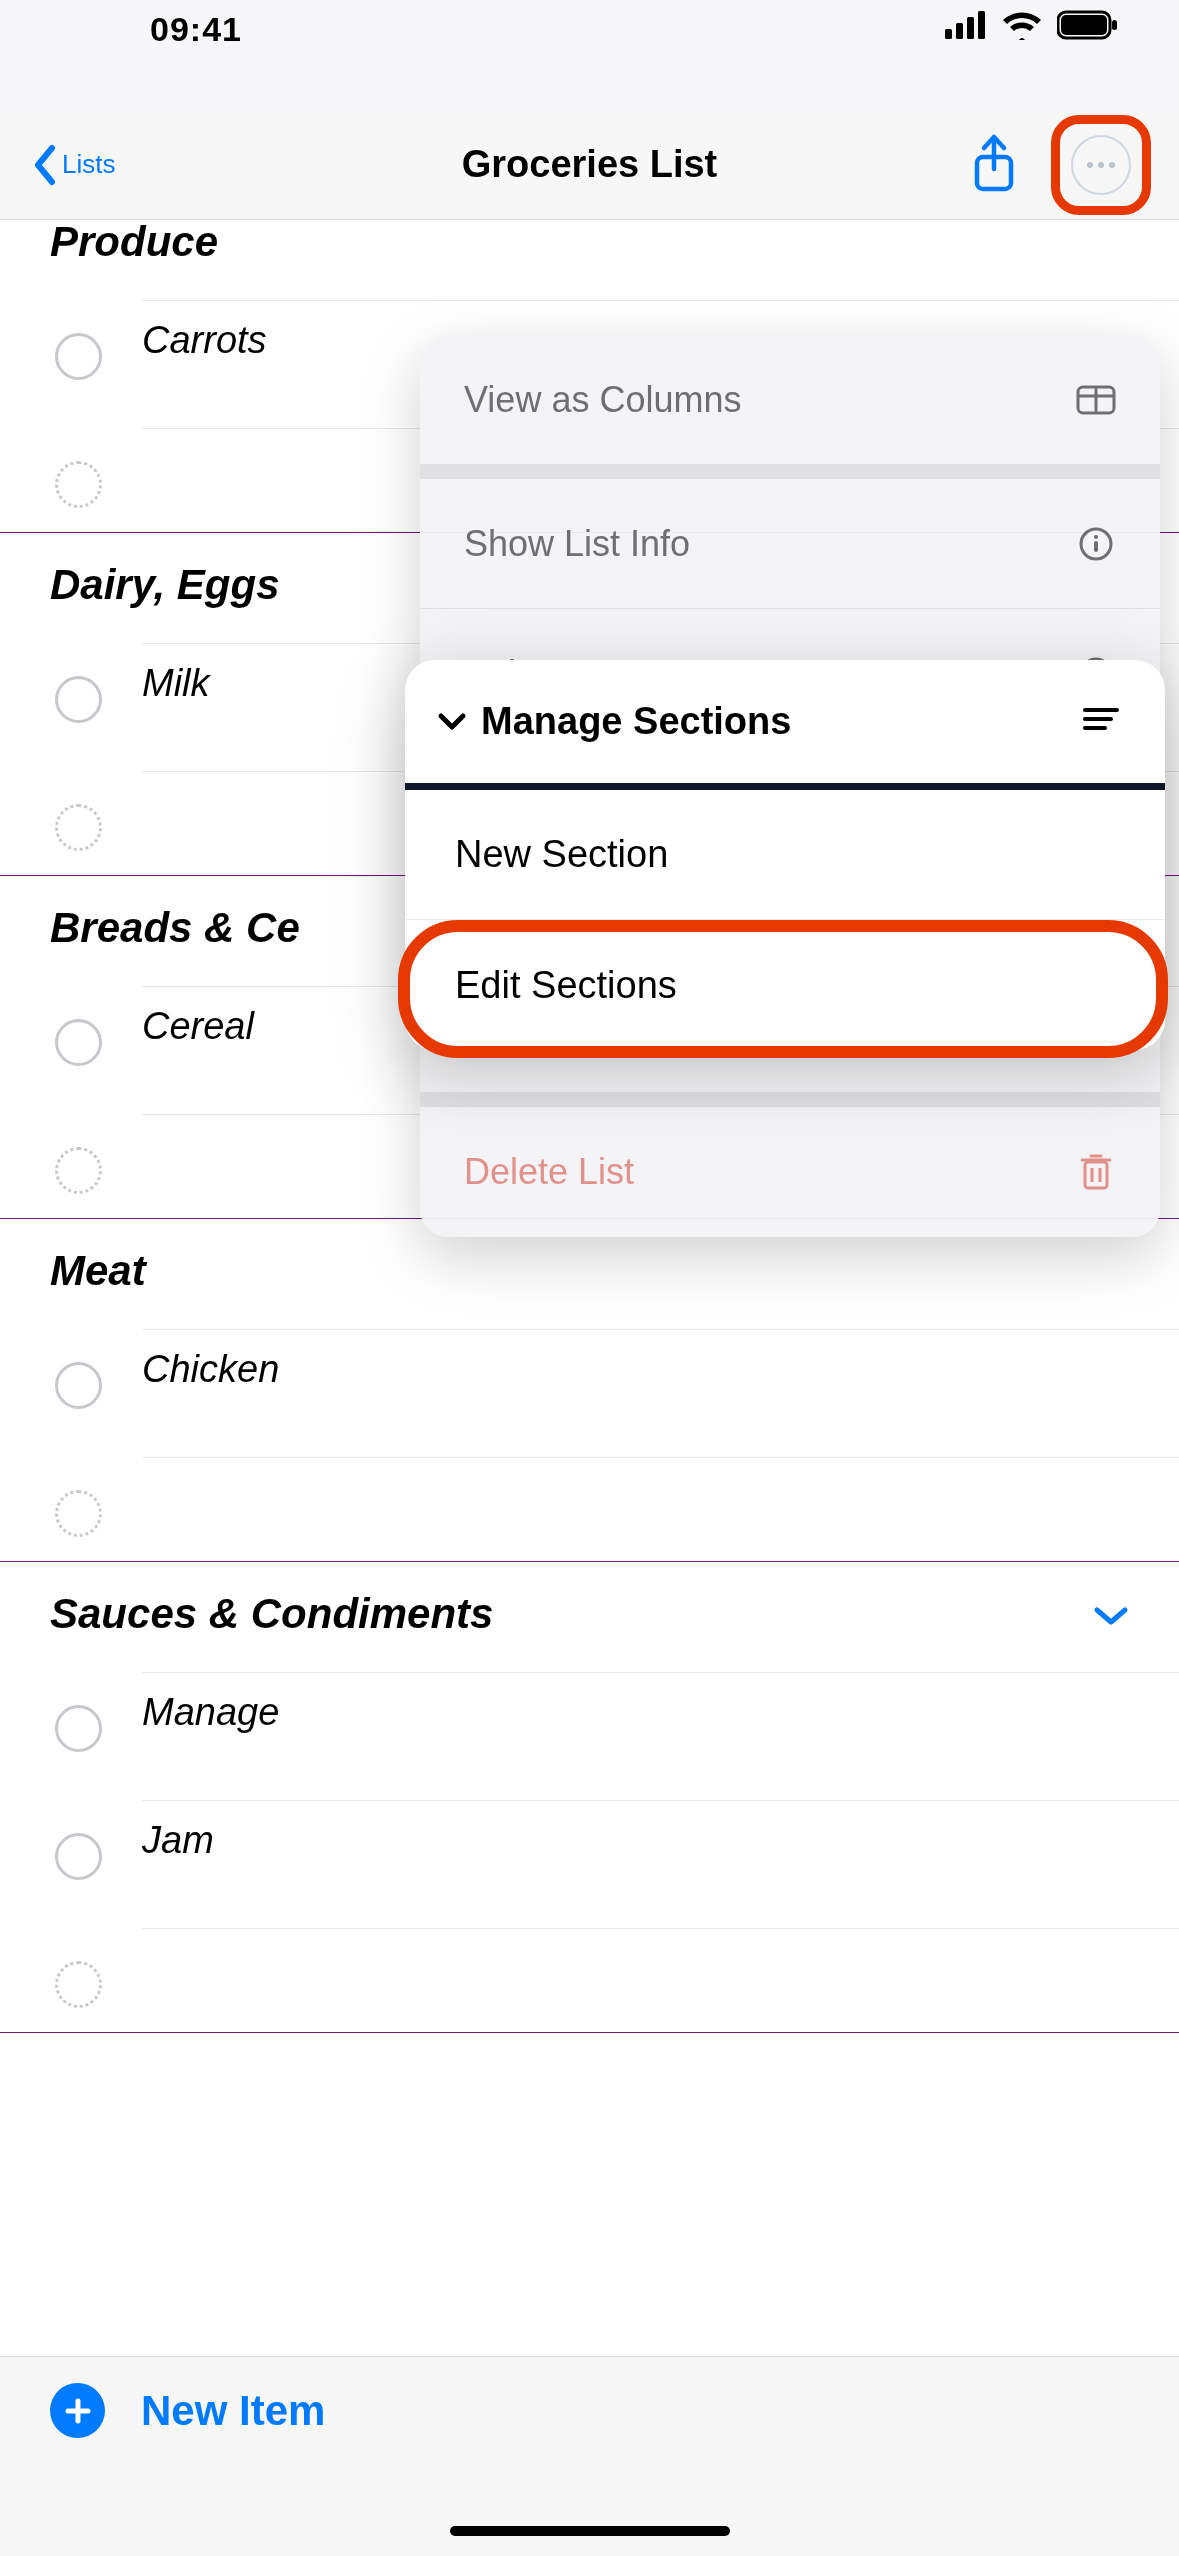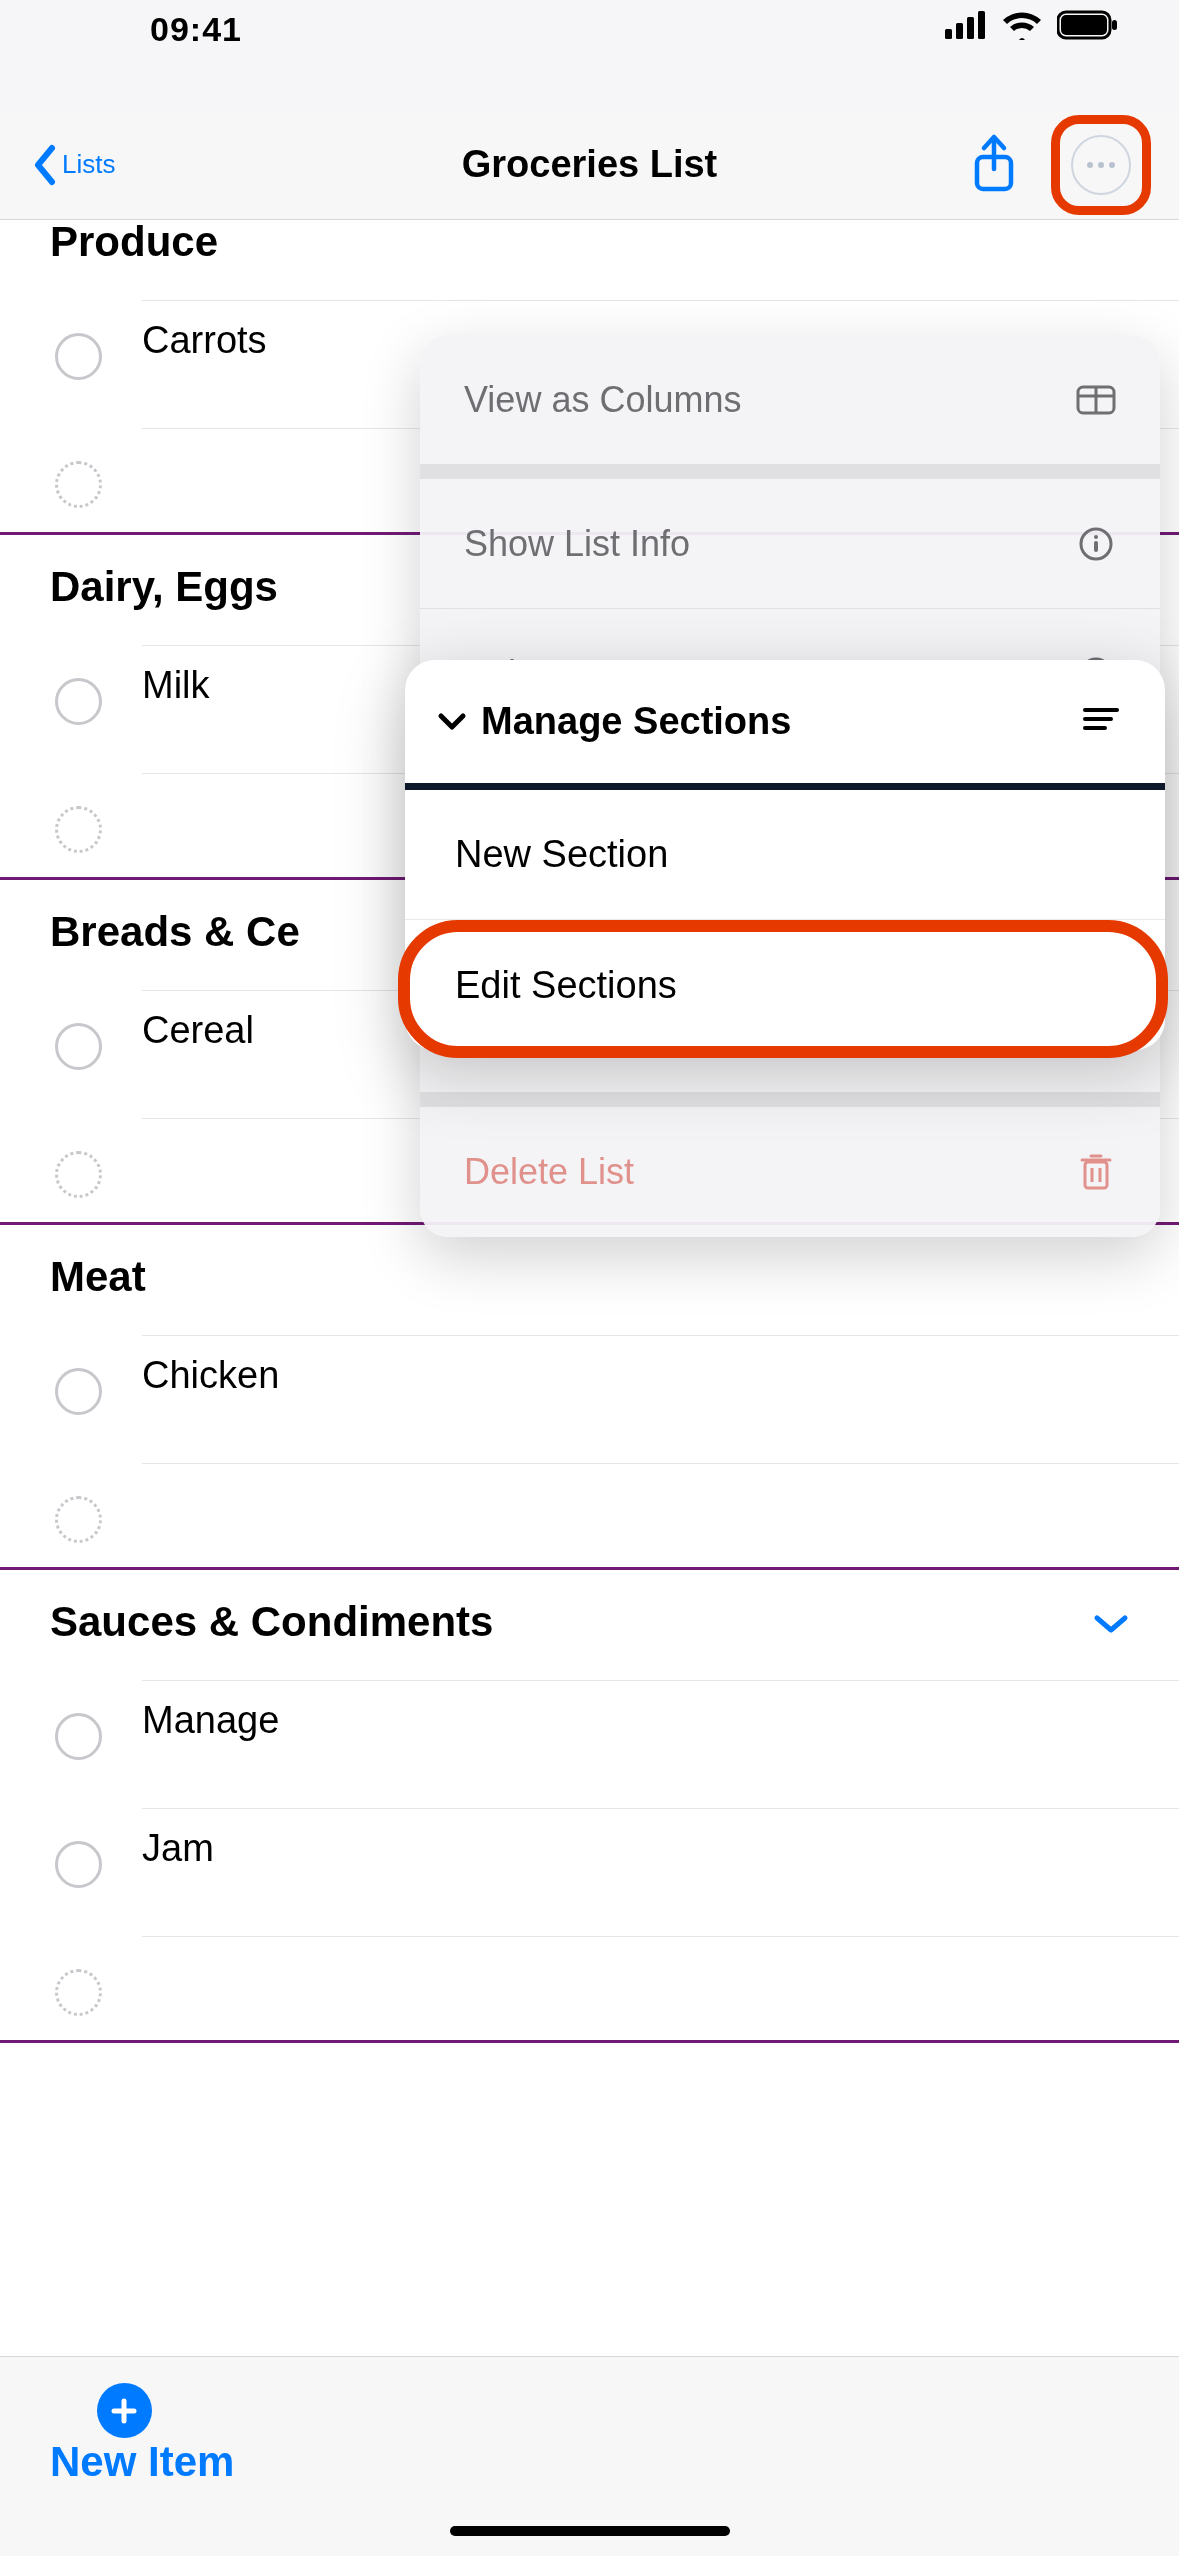--- a/index.html
+++ b/index.html
@@ -21,42 +21,42 @@
   .nav-more-btn .dots span { width:6px; height:6px; border-radius:50%; background:#b9c2cf; }
   
   .list-content { padding-top:0; }
   .section-header { font-size:42px; font-weight:800; padding:28px 50px 10px 50px; color:#000; display:flex; align-items:center; justify-content:space-between;}
   .section-header.cut { margin-top:-30px;}
   .section-chevron { color:#007aff; }
   .item-row { display:flex; align-items:flex-end; padding:24px 0 24px 55px; }
   .item-circle { width:47px; height:47px; border:3px solid #c7c7cc; border-radius:50%; flex:none; }
   .item-circle.dashed { border:3px dotted #c7c7cc; }
   .item-label { font-size:38px; color:#000; margin-left:40px; }
-  .list-content .section { border-bottom:3px solid #701a75; }
+  .list-content .section { border-bottom:1px solid #701a75;font-style:italic; }
   .item-row + .item-row .item-body,
   .item-row:not(:first-of-type) .item-body { border-top:1px solid #e5e5ea; }
   .item-body { display:flex; align-items:center; height:80px; flex:1; margin-left:40px;}
   .item-body .item-label { margin-left:0;}
   
   .menu { position:absolute; top:335px; left:420px; width:740px; background:rgba(243,243,245,0.95); border-radius:28px; overflow:hidden; box-shadow:0 20px 60px rgba(0,0,0,0.18); }
   .menu-item { display:flex; align-items:center; justify-content:space-between; padding:0 44px; height:130px; font-size:36px; color:#6e6e73; border-bottom:1px solid rgba(0,0,0,0.08);}
   .menu-spacer { height:14px; background:#e0e0e3; }
   .menu-item:last-child { border-bottom:none; }
   .menu-item.danger { color:#e0918c; }
   .menu-item .mi-icon { width:40px; display:flex; justify-content:center;}
   
   .submenu { position:absolute; top:660px; left:405px; width:760px; background:#fff; border-radius:30px; overflow:hidden; box-shadow:0 20px 70px rgba(0,0,0,0.22); }
   .submenu-header { display:flex; align-items:center; padding:0 44px 0 30px; height:130px; font-size:38px; font-weight:700; color:#000; border-bottom:7px solid #0f172a; justify-content:space-between;}
   .submenu-header .left { display:flex; align-items:center; gap:12px;}
   .submenu-item { display:flex; align-items:center; padding:0 44px 0 50px; height:130px; font-size:38px; color:#000000; border-bottom:1px solid #e9e9ec; }
   .submenu-item:last-child { border-bottom:none; }
   .edit-hl { position:absolute; top:920px; left:398px; width:770px; height:138px; border:12px solid #e63900; border-radius:60px; pointer-events:none; }
   
   .bottom-bar { position:absolute; left:0; right:0; bottom:0; height:200px; background:#f7f7f8; border-top:1px solid #d9d9d9; display:flex; align-items:flex-start; padding:26px 50px;}
-  .new-item { display:flex; align-items:center; color:#007aff; font-size:42px; font-weight:600;flex-direction:column; }
+  .new-item { display:flex; align-items:center; color:#007aff; font-size:42px; font-weight:600; }
   .plus-circle { width:55px; height:55px; border-radius:50%; background:#007aff; display:flex; align-items:center; justify-content:center; margin-right:36px;}
   .plus-circle svg { display:block;}
   .home-ind { position:absolute; bottom:20px; left:50%; transform:translateX(-50%); width:280px; height:10px; background:#000; border-radius:10px; }
   
   .top-fade { position:absolute; top:0;left:0;right:0;height:220px;background:#f6f6f8; z-index:-1;}
 </style>
 </head>
 <body>
 
 <div class="top-fade"></div>

